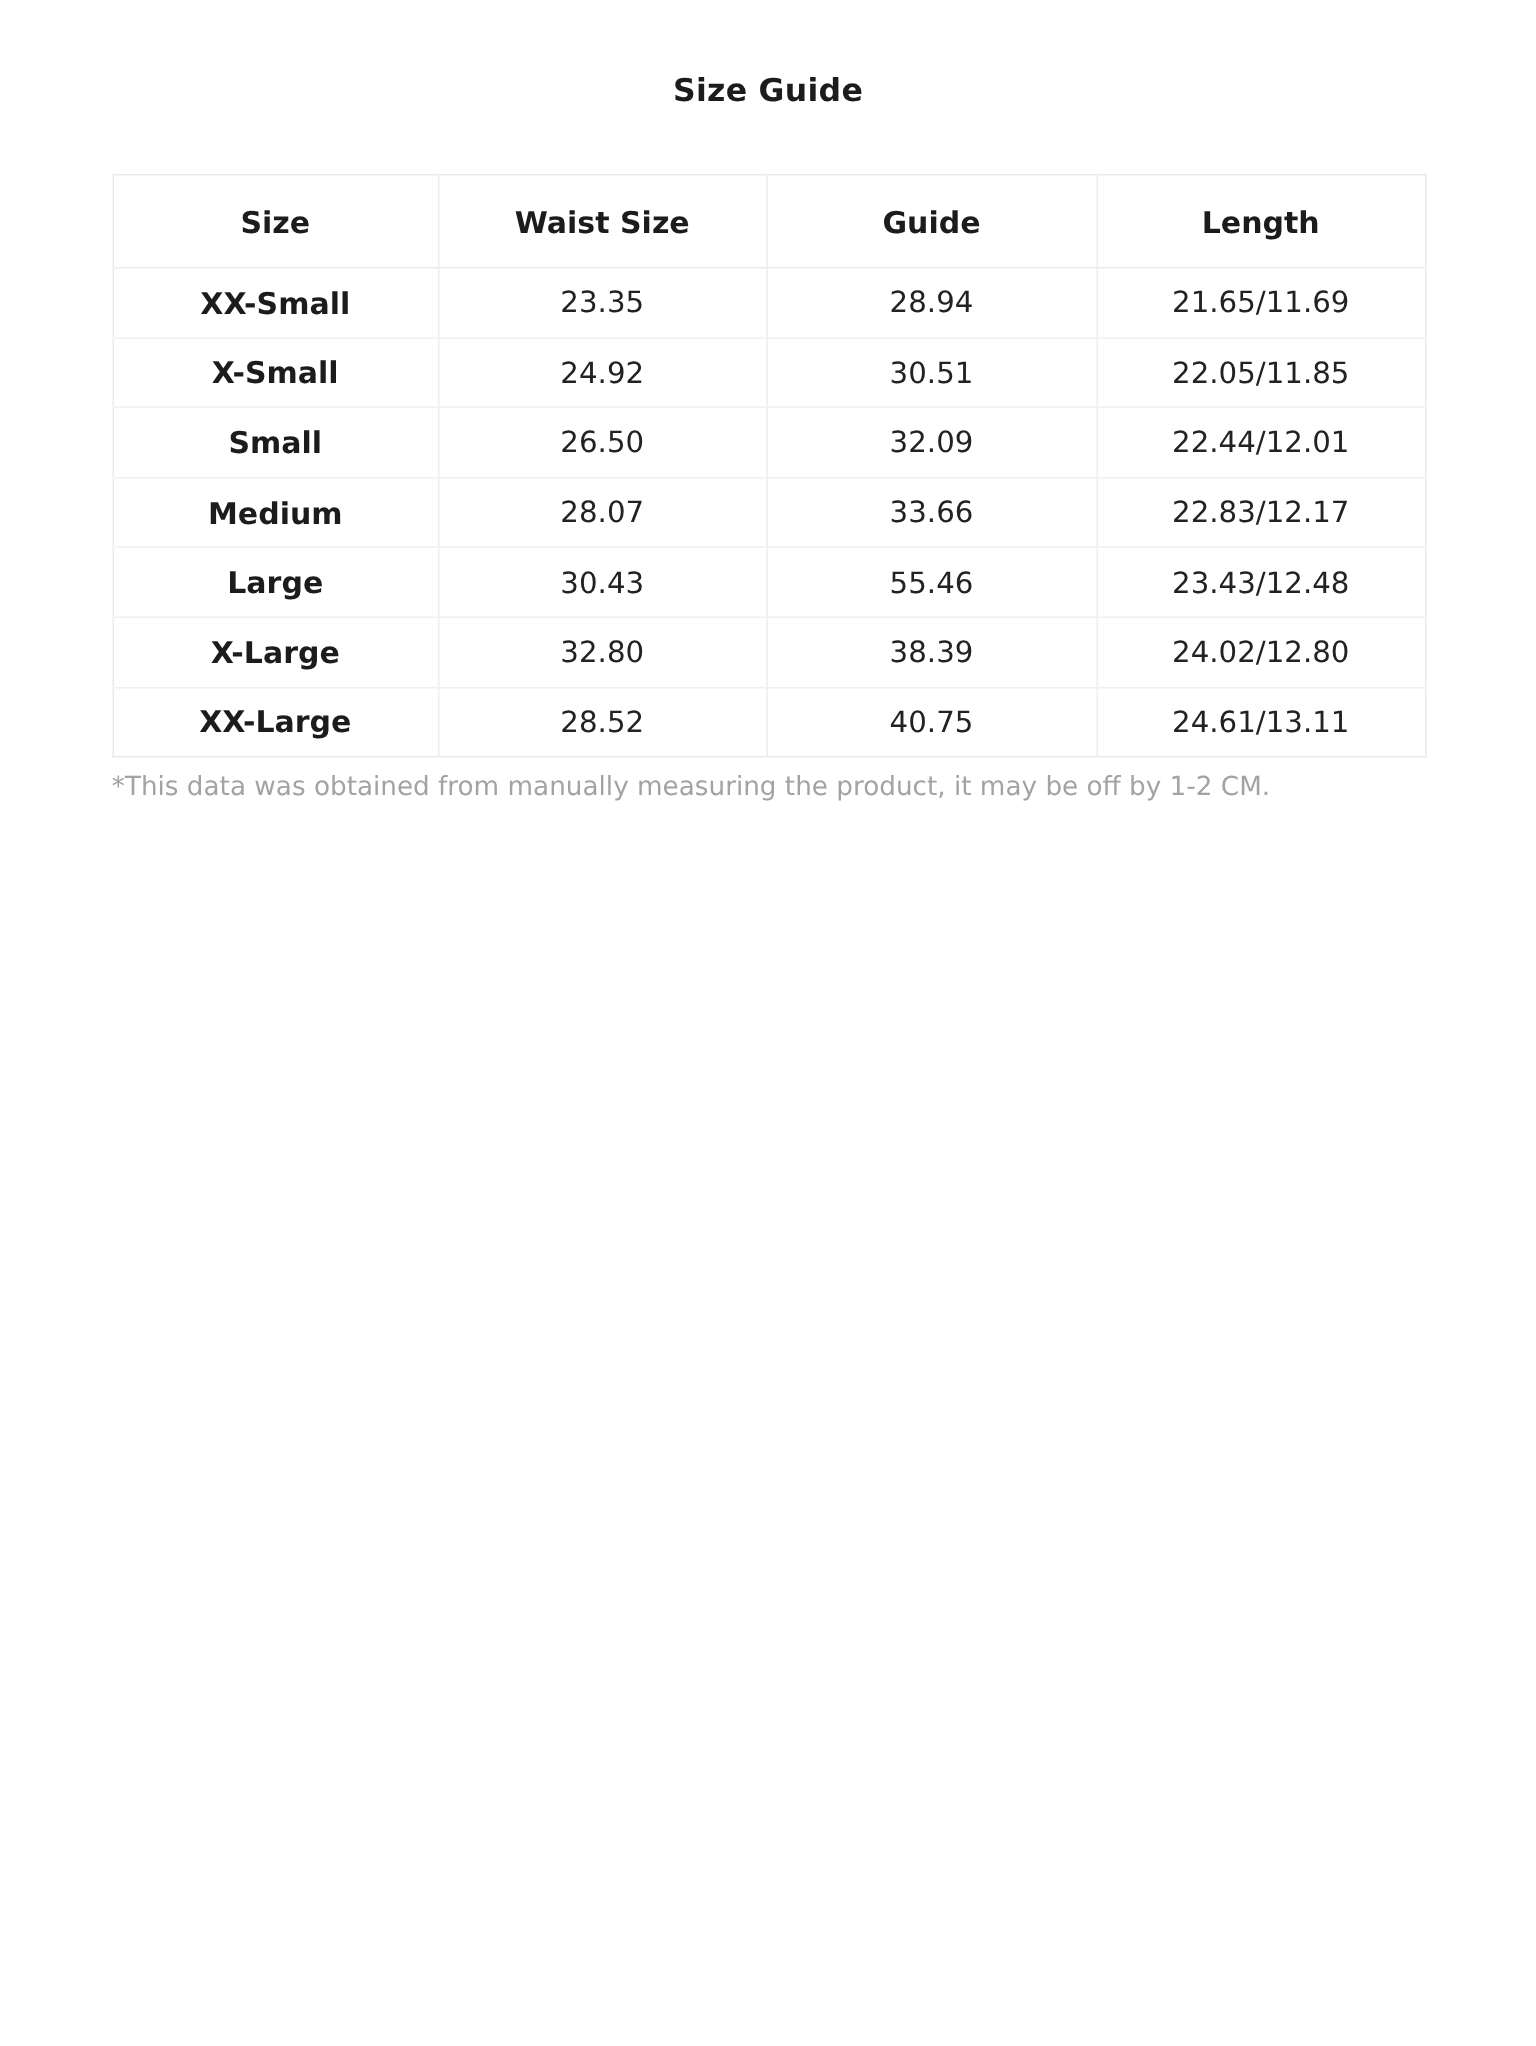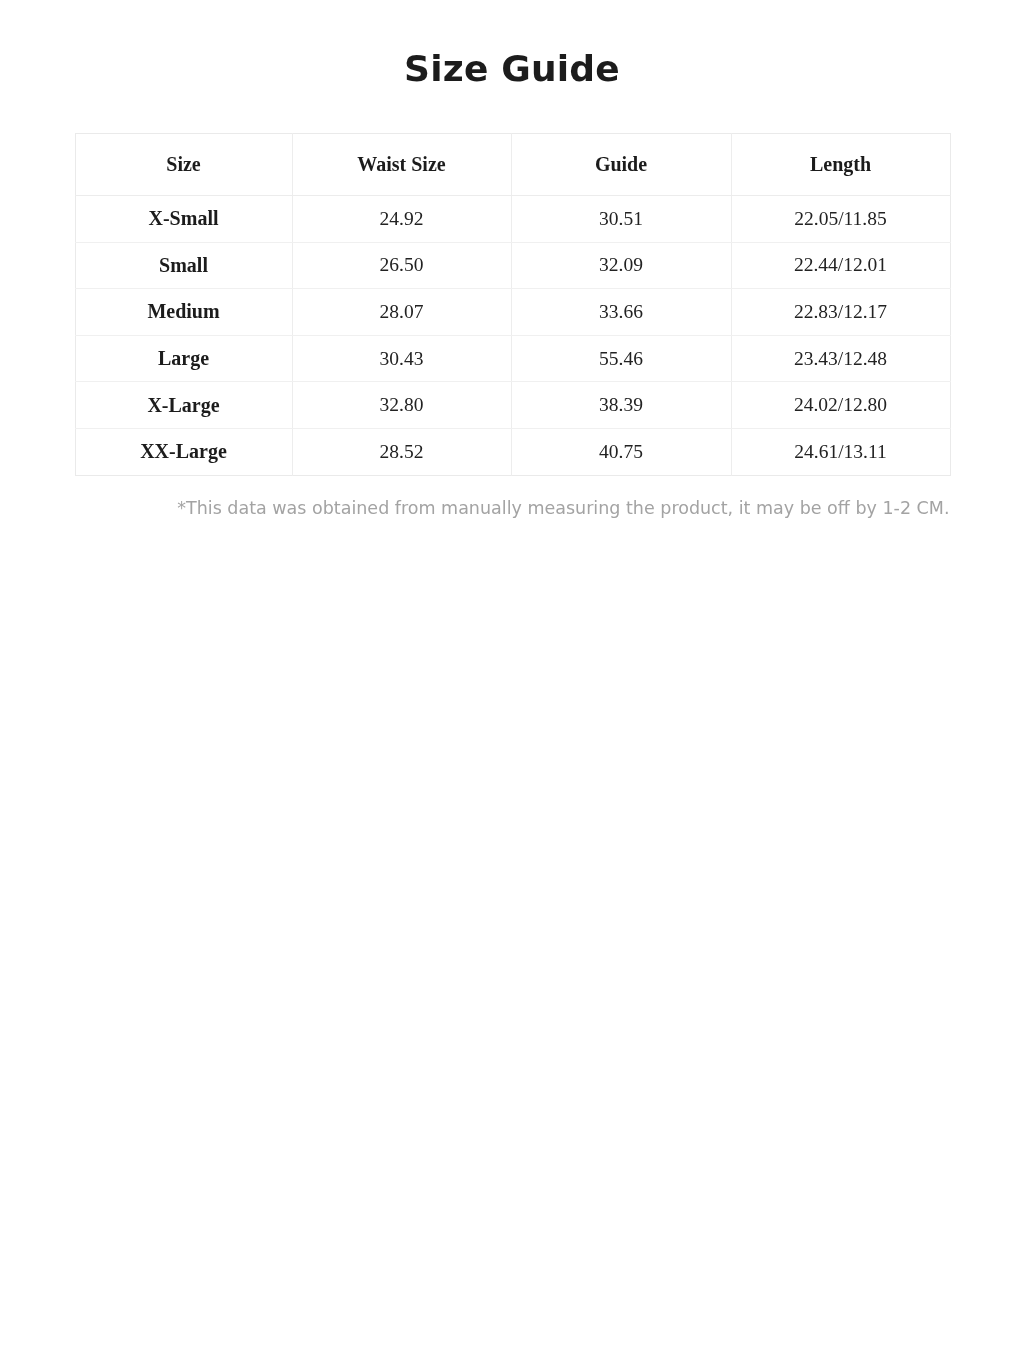--- a/index.html
+++ b/index.html
@@ -17,39 +17,38 @@
     position: relative;
     width: 1024px;
     height: 1364px;
     background: #ffffff;
     box-sizing: border-box;
   }
   .guide-title {
     margin: 0;
     padding-top: 48px;
     text-align: center;
-    font-size: 36px;
+    font-size: 21px;
     font-weight: bold;
     color: #1c1c1c;
     letter-spacing: 0.2px;
   }
   .table-wrap {
     margin: 0 auto;
     width: 875px;
     padding-top: 44px;
   }
   table.size-table {
     width: 875px;
     border-collapse: collapse;
     table-layout: fixed;
     border-top: 1px solid #eaeaea;
     border-left: 1px solid #eaeaea;
     border-right: 1px solid #eaeaea;
     border-bottom: 1px solid #eaeaea;
-    font-family: Liberation Serif, serif;
   }
   table.size-table col.c1 { width: 217px; }
   table.size-table col.c2 { width: 219px; }
   table.size-table col.c3 { width: 220px; }
   table.size-table col.c4 { width: 219px; }
 
   table.size-table th {
     height: 61px;
     font-size: 20px;
     font-weight: bold;
@@ -77,25 +76,25 @@
   table.size-table tr:last-child td { border-bottom: none; }
 
   table.size-table td.size-name {
     font-weight: bold;
     color: #1c1c1c;
     font-size: 20px;
   }
 
   .footnote {
     width: 875px;
-    margin: 12px auto;
+    margin: 0 auto;
     padding-top: 9px;
     font-size: 17.5px;
     color: #a3a3a3;
-    text-align: right;
+    text-align: left;
     line-height: 1.3;
     white-space: nowrap;
   }
 </style>
 </head>
 <body>
 
 <div class="page">
 
   <h1 class="guide-title">Size Guide</h1>
@@ -110,20 +109,26 @@
       </colgroup>
       <thead>
         <tr>
           <th>Size</th>
           <th>Waist Size</th>
           <th>Guide</th>
           <th>Length</th>
         </tr>
       </thead>
       <tbody>
+        <tr>
+          <td class="size-name">XX-Small</td>
+          <td>23.35</td>
+          <td>28.94</td>
+          <td>21.65/11.69</td>
+        </tr>
         <tr>
           <td class="size-name">X-Small</td>
           <td>24.92</td>
           <td>30.51</td>
           <td>22.05/11.85</td>
         </tr>
         <tr>
           <td class="size-name">Small</td>
           <td>26.50</td>
           <td>32.09</td>

